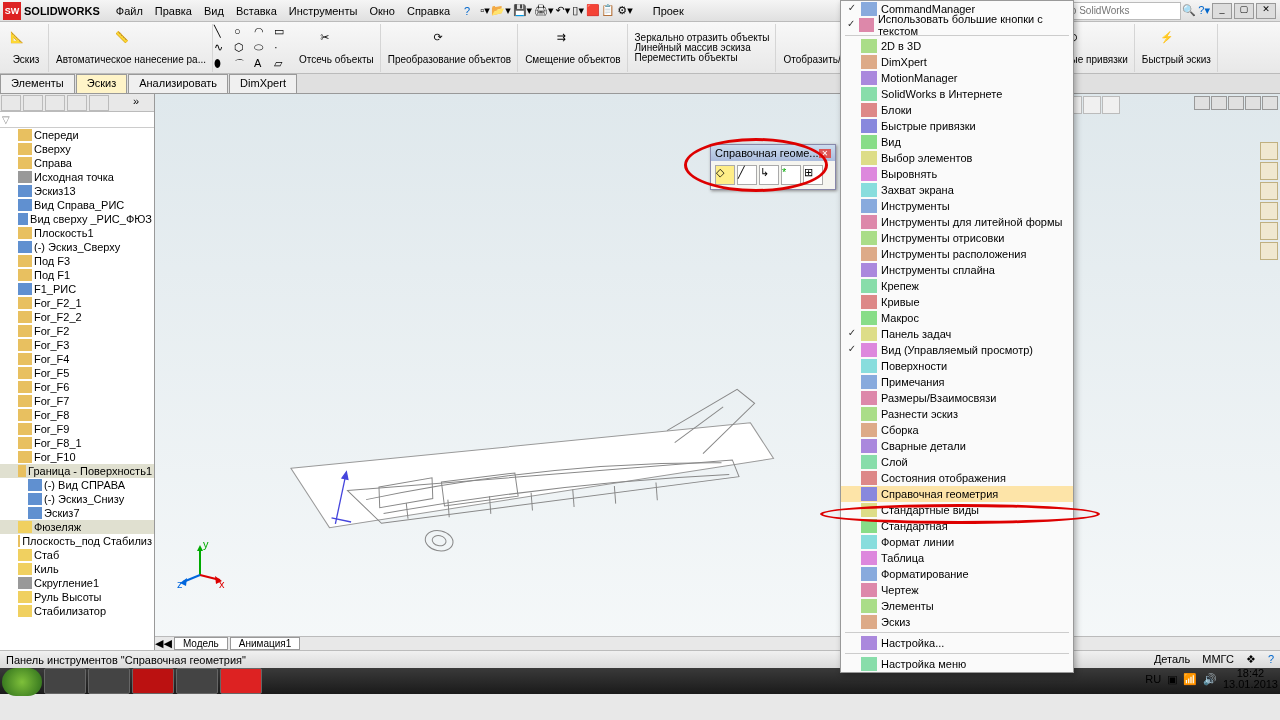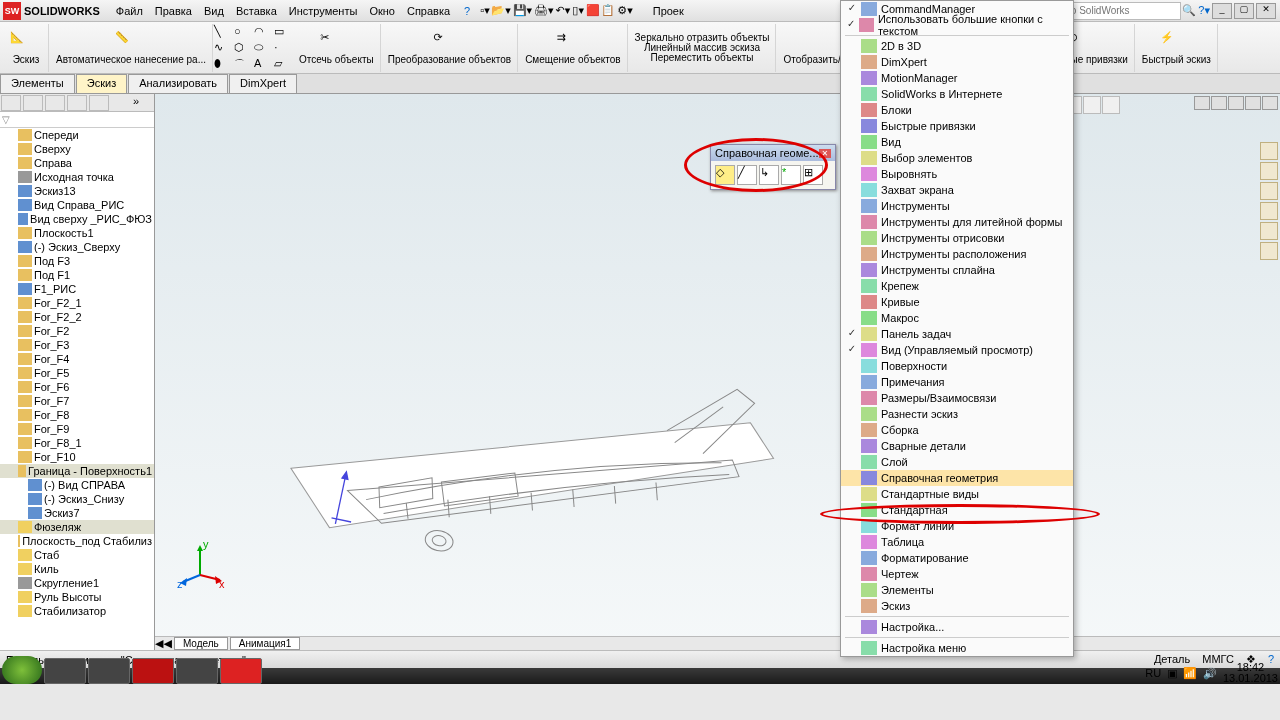--- a/index.html
+++ b/index.html
@@ -63,21 +63,21 @@
 .dropdown{position:absolute;left:840px;top:0;width:234px;background:#fafafa;border:1px solid #999;box-shadow:2px 2px 6px rgba(0,0,0,.3);max-height:700px}
 .dd-item{display:flex;align-items:center;padding:1px 6px 1px 2px;height:16px;cursor:pointer}
 .dd-check{width:18px;height:14px;text-align:center;font-size:10px;color:#333}
 .dd-icon{width:16px;height:14px;margin-right:4px}
 .dd-sep{height:1px;background:#ccc;margin:2px 4px}
 .red-ellipse2{position:absolute;left:820px;top:504px;width:280px;height:20px;border:3px solid #d00;border-radius:50%;pointer-events:none;z-index:100}
 
 .statusbar{height:18px;background:linear-gradient(#f0f0f0,#dadada);border-top:1px solid #bbb;display:flex;align-items:center;padding:0 6px;font-size:10px}
 .statusbar .sp{margin-left:auto;display:flex;gap:12px}
 
-.taskbar{height:16px;background:linear-gradient(#3a3a3a,#1a1a1a);display:flex;align-items:flex-end;gap:2px;padding:0 2px}
+.taskbar{height:26px;background:linear-gradient(#3a3a3a,#1a1a1a);display:flex;align-items:flex-start;gap:2px;padding:0 2px}
 .start-btn{width:40px;height:28px;background:radial-gradient(circle,#7ec03a,#2a6a1a);border-radius:14px}
 .tb-app{width:42px;height:26px;background:#444;border:1px solid #666;border-radius:2px}
 .tray{margin-left:auto;display:flex;align-items:center;gap:6px;color:#fff;font-size:10px}
 .tray-time{text-align:center;line-height:11px}
 svg{display:block}
 </style>
 </head>
 <body>
 
 <div class="titlebar">
@@ -144,21 +144,21 @@
       <div class="rb-label">Отсечь объекты</div>
     </div>
   <div class="rb-group">
       <div class="rb-big">⟳</div>
       <div class="rb-label">Преобразование объектов</div>
     </div>
   <div class="rb-group">
       <div class="rb-big">⇉</div>
       <div class="rb-label">Смещение объектов</div>
     </div>
-  <div class="rb-group" style="align-items:center">
+  <div class="rb-group" style="align-items:flex-start">
     <div class="rb-label">Зеркально отразить объекты</div>
     <div class="rb-label">Линейный массив эскиза</div>
     <div class="rb-label">Переместить объекты</div>
   </div>
   <div class="rb-group">
       <div class="rb-big">⟂</div>
       <div class="rb-label">Отобразить/Скрыть взаимосвязи</div>
     </div>
   <div class="rb-group">
       <div class="rb-big">🔧</div>
@@ -571,20 +571,25 @@
     <div class="dd-item">
       <span class="dd-check"></span>
       <span class="dd-icon" style="background: rgb(170, 136, 221);"></span>
       <span>Сварные детали</span>
     </div>
     <div class="dd-item">
       <span class="dd-check"></span>
       <span class="dd-icon" style="background: rgb(136, 221, 170);"></span>
       <span>Слой</span>
     </div>
+    <div class="dd-item">
+      <span class="dd-check"></span>
+      <span class="dd-icon" style="background: rgb(221, 136, 136);"></span>
+      <span>Состояния отображения</span>
+    </div>
     <div class="dd-item" style="background: rgb(253, 228, 168);">
       <span class="dd-check"></span>
       <span class="dd-icon" style="background: rgb(136, 136, 221);"></span>
       <span>Справочная геометрия</span>
     </div>
     <div class="dd-item">
       <span class="dd-check"></span>
       <span class="dd-icon" style="background: rgb(221, 221, 136);"></span>
       <span>Стандартные виды</span>
     </div>

